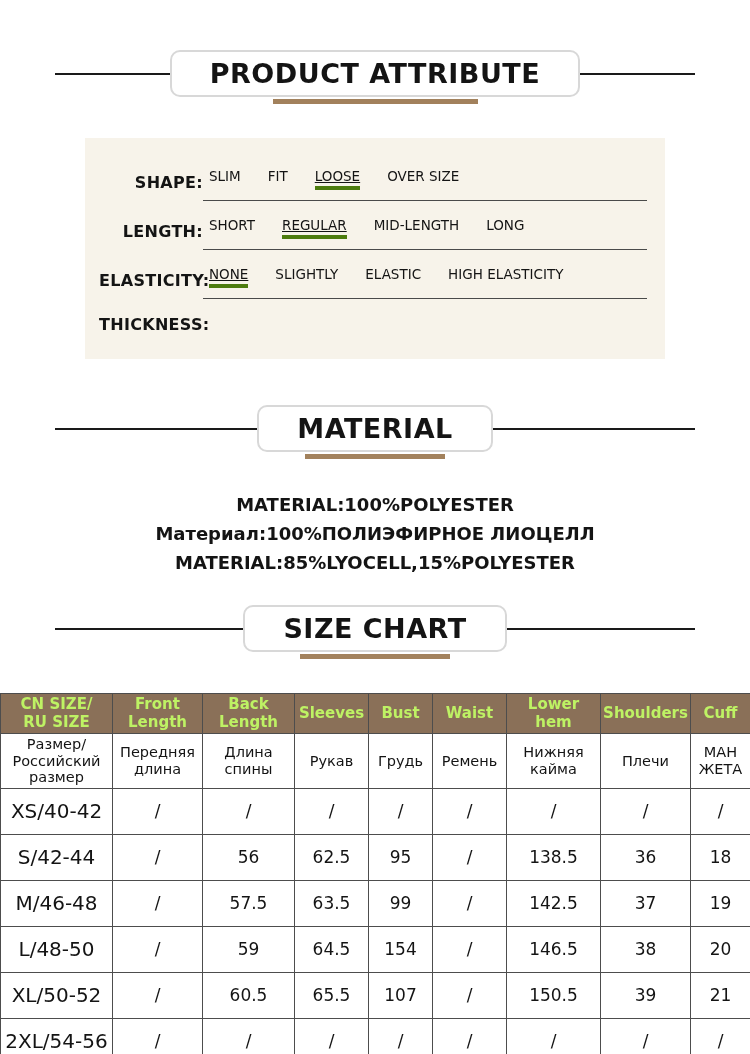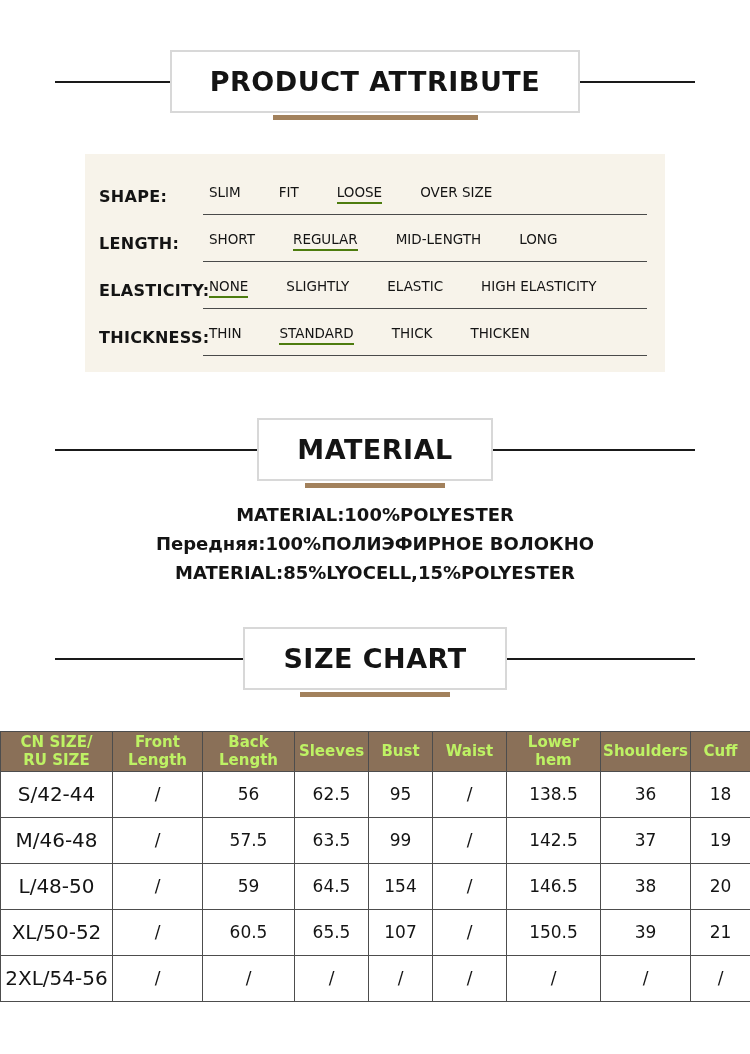--- a/index.html
+++ b/index.html
@@ -9,67 +9,67 @@
     font-family: "DejaVu Sans", "Liberation Sans", sans-serif;
     color: #141414;
   }
   .page { width: 750px; min-height: 1054px; overflow: hidden; }
 
   
   .title-wrap { display: flex; align-items: center; padding: 0 55px; }
   .hline { flex: 1; height: 2px; background: #1a1a1a; }
   .title-box {
     border: 2px solid #d8d8d8;
-    border-radius: 0;
-    padding: 14px 38px;
+    border-radius: 10px;
+    padding: 6px 38px;
     font-size: 27px;
     font-weight: bold;
     letter-spacing: .5px;
     white-space: nowrap;
     background: #fff;
     text-align: center;
   }
   .accent-bar { height: 5px; background: #a2815c; margin: 2px auto 0; }
   .accent-w1 { width: 205px; }
   .accent-w2 { width: 140px; }
   .accent-w3 { width: 150px; }
 
   .mt-top { margin-top: 50px; }
   .mt-material { margin-top: 46px; }
-  .mt-size { margin-top: 40px; }
+  .mt-size { margin-top: 28px; }
 
   
   .attr-panel {
     width: 580px;
     margin: 34px auto 0;
     background: #f7f3ea;
     padding: 14px 0 16px 0;
   }
-  .attr-row { display: flex; align-items: flex-end; padding: 16px 18px 0 14px; }
+  .attr-row { display: flex; align-items: flex-end; padding: 16px 18px 0 14px; text-align: right; }
   .attr-label {
     font-size: 16px;
     font-weight: bold;
     width: 104px;
     flex: 0 0 104px;
     padding-bottom: 9px;
     letter-spacing: .3px;
   }
   .attr-options {
     flex: 1;
     display: flex;
-    gap: 38px;
+    gap: 27px;
     border-bottom: 1px solid #4a4a4a;
     padding: 0 4px 10px 6px;
     font-size: 13.5px;
   }
   .attr-option { white-space: nowrap; padding-bottom: 2px; }
-  .attr-option.selected { border-bottom: 2px solid #4d7c0f; }
-
-  
-  .material-lines { margin-top: 13px; text-align: center; }
+  .attr-option.selected { border-bottom: 4px solid #4d7c0f; text-decoration: underline; }
+
+  
+  .material-lines { margin-top: 32px; text-align: center; }
   .material-line { font-size: 18px; font-weight: bold; line-height: 1.6; }
 
   
   table.size-table {
     width: 750px;
     border-collapse: collapse;
     table-layout: fixed;
     margin-top: 34px;
   }
   .size-table th, .size-table td {
@@ -136,41 +136,35 @@
         <div class="attr-label">ELASTICITY:</div>
         <div class="attr-options">
             <span class="attr-option selected">NONE</span>
             <span class="attr-option">SLIGHTLY</span>
             <span class="attr-option">ELASTIC</span>
             <span class="attr-option">HIGH ELASTICITY</span>
           </div>
       </div>
       <div class="attr-row">
         <div class="attr-label">THICKNESS:</div>
-        <div class="attr-options">
-            <span class="attr-option">THIN</span>
-            <span class="attr-option selected">STANDARD</span>
-            <span class="attr-option">THICK</span>
-            <span class="attr-option">THICKEN</span>
-          </div>
       </div>
     </div>
   </section>
 
   <section>
     <div class="title-wrap mt-material">
       <div class="hline"></div>
       <div class="title-box">MATERIAL</div>
       <div class="hline"></div>
     </div>
     <div class="accent-bar accent-w2"></div>
 
     <div class="material-lines">
       <div class="material-line">MATERIAL:100%POLYESTER</div>
-      <div class="material-line">Передняя:100%ПОЛИЭФИРНОЕ ВОЛОКНО</div>
+      <div class="material-line">Материал:100%ПОЛИЭФИРНОЕ ЛИОЦЕЛЛ</div>
       <div class="material-line">MATERIAL:85%LYOCELL,15%POLYESTER</div>
     </div>
   </section>
 
   <section>
     <div class="title-wrap mt-size">
       <div class="hline"></div>
       <div class="title-box">SIZE CHART</div>
       <div class="hline"></div>
     </div>
@@ -194,22 +188,50 @@
 RU SIZE</th>
             <th>Front Length</th>
             <th>Back Length</th>
             <th>Sleeves</th>
             <th>Bust</th>
             <th>Waist</th>
             <th>Lower hem</th>
             <th>Shoulders</th>
             <th>Cuff</th>
           </tr>
+        <tr class="hdr-ru">
+            <th>Размер/
+Российский
+размер</th>
+            <th>Передняя
+длина</th>
+            <th>Длина
+спины</th>
+            <th>Рукав</th>
+            <th>Грудь</th>
+            <th>Ремень</th>
+            <th>Нижняя
+кайма</th>
+            <th>Плечи</th>
+            <th>МАН
+ЖЕТА</th>
+          </tr>
       </thead>
       <tbody>
+          <tr>
+            <td class="size-col">XS/40-42</td>
+            <td>/</td>
+            <td>/</td>
+            <td>/</td>
+            <td>/</td>
+            <td>/</td>
+            <td>/</td>
+            <td>/</td>
+            <td>/</td>
+          </tr>
           <tr>
             <td class="size-col">S/42-44</td>
             <td>/</td>
             <td>56</td>
             <td>62.5</td>
             <td>95</td>
             <td>/</td>
             <td>138.5</td>
             <td>36</td>
             <td>18</td>

